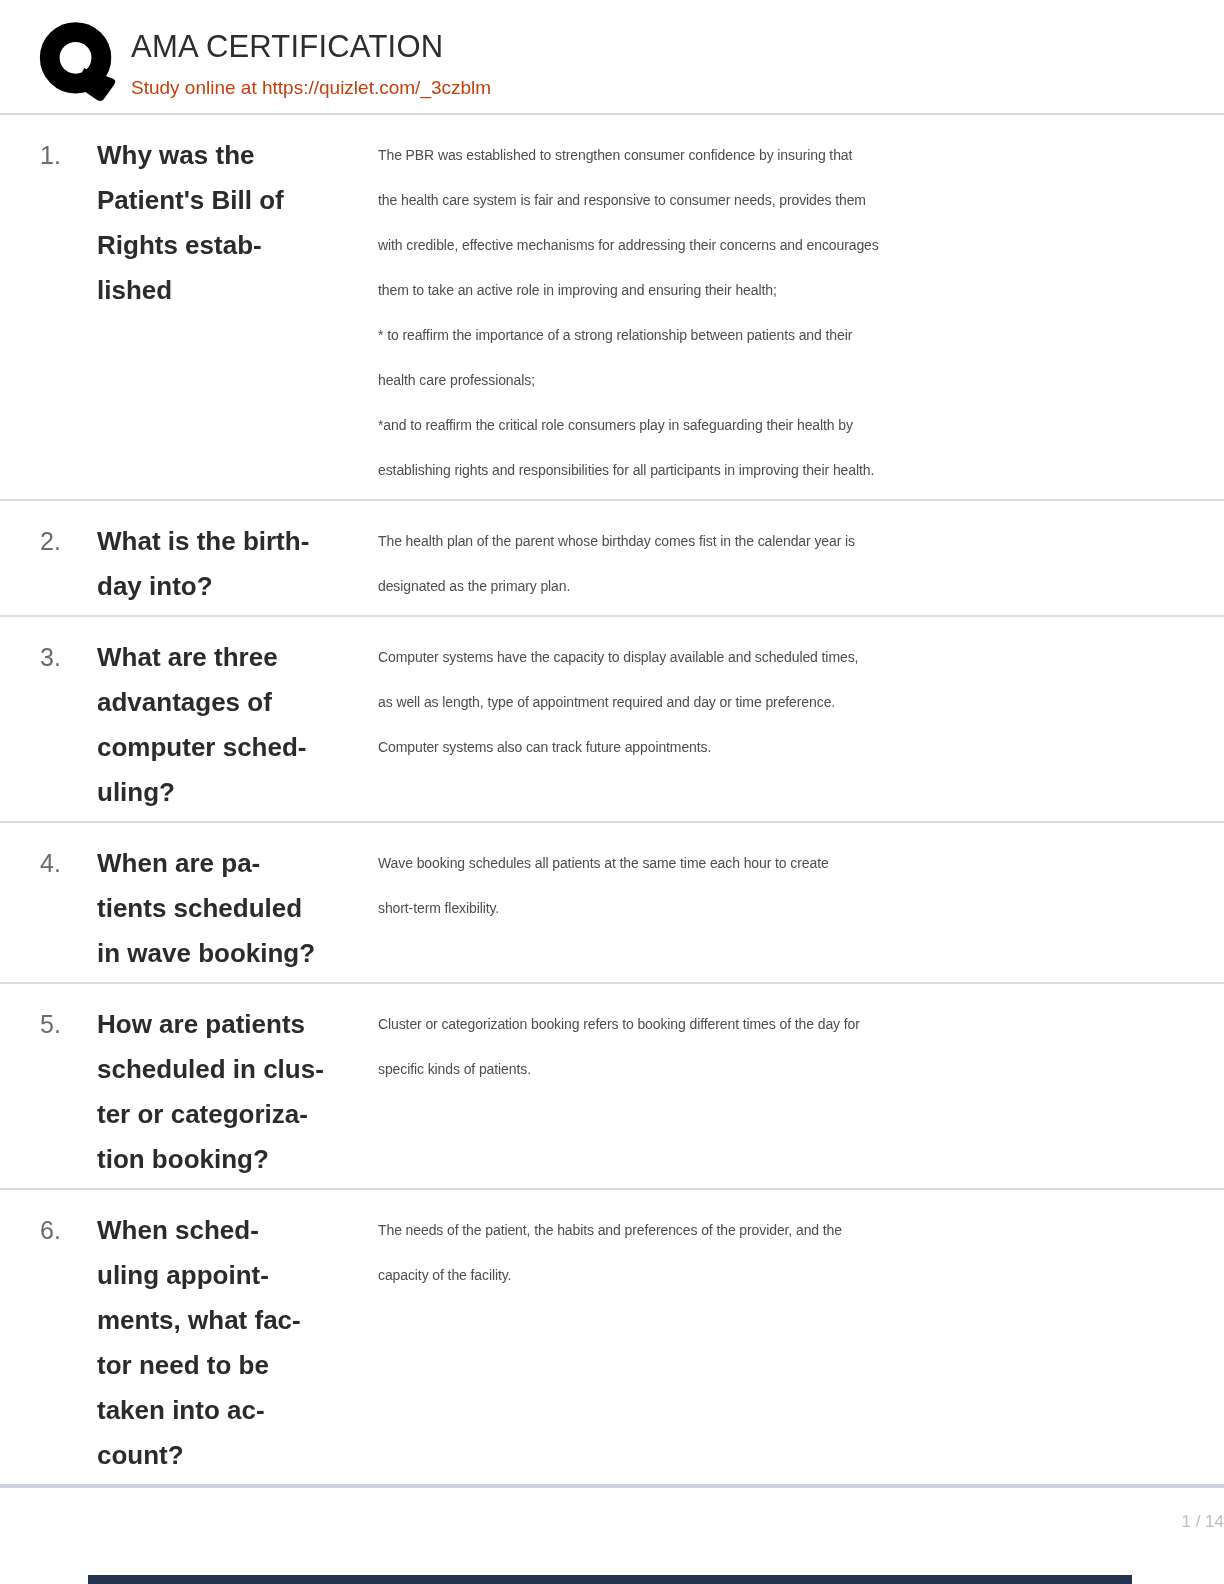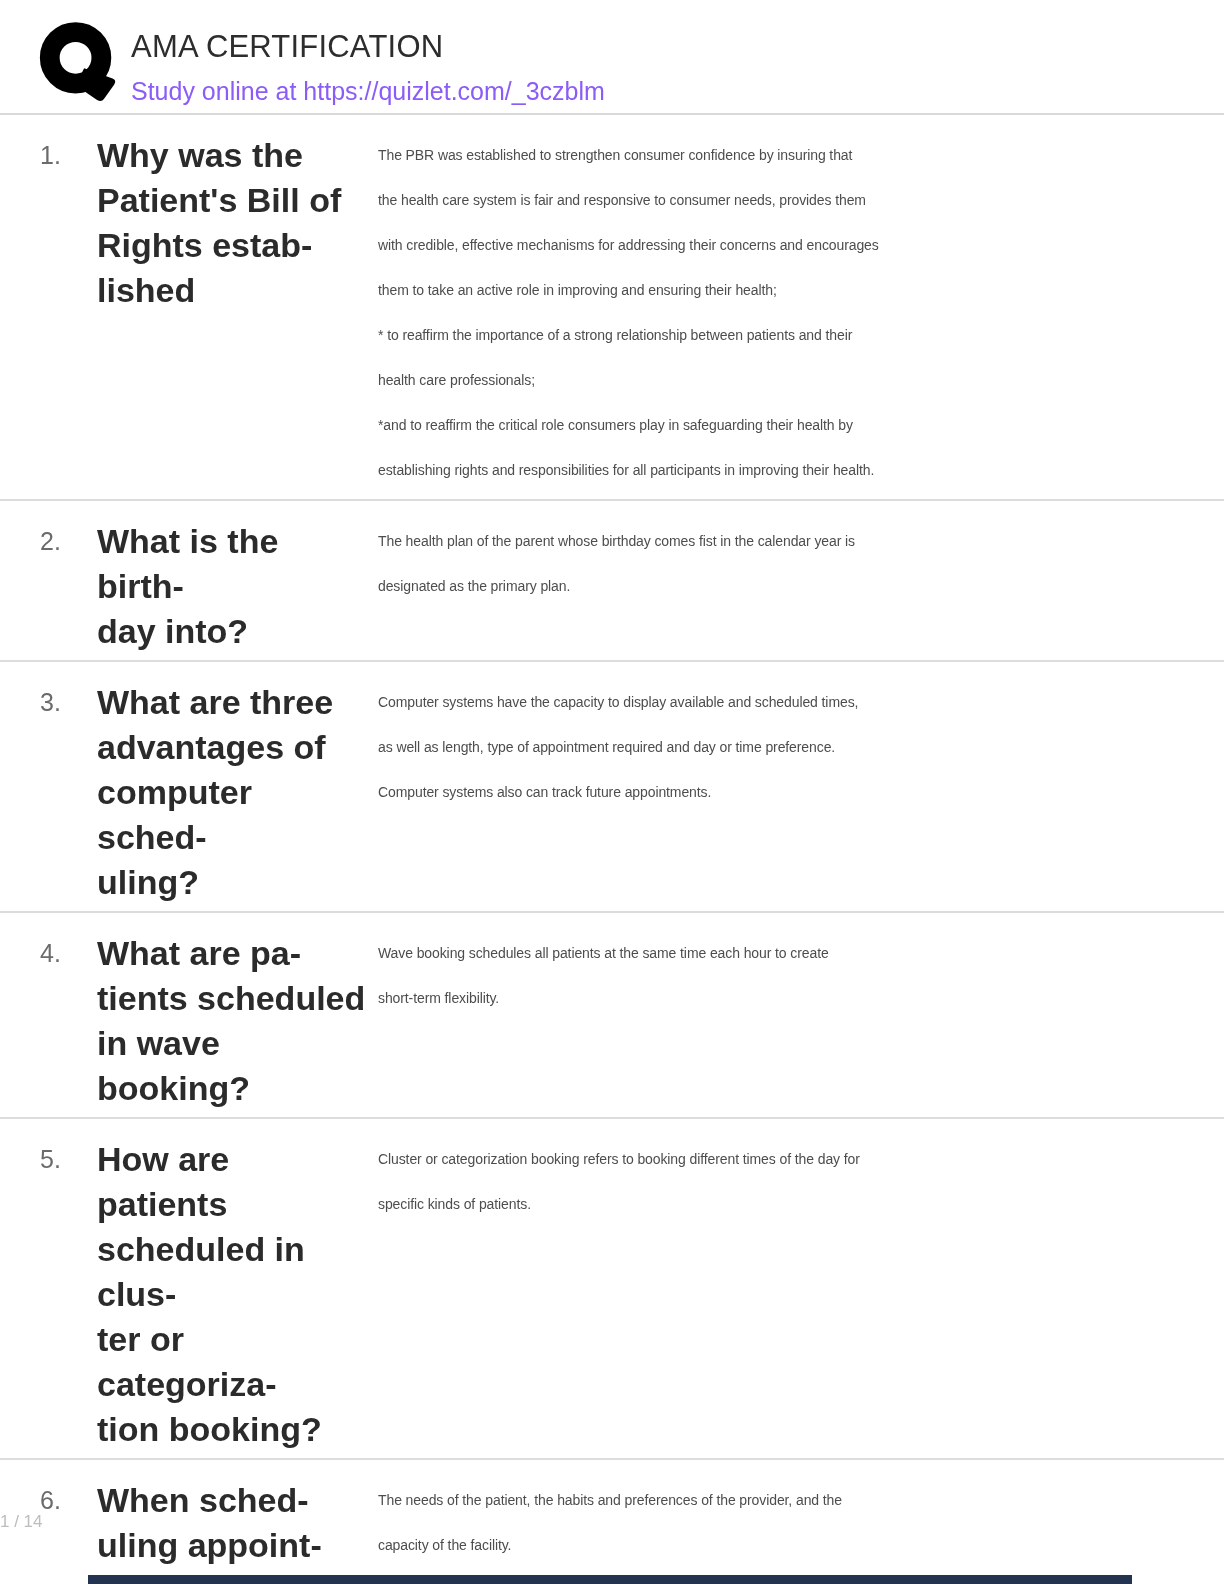--- a/index.html
+++ b/index.html
@@ -31,43 +31,43 @@
   .header-text { position: absolute; left: 131px; top: 28px; }
   .doc-title {
     font-size: 31px;
     font-weight: 500;
     color: #2d2d2d;
     letter-spacing: 0.2px;
     line-height: 1.2;
   }
   .doc-subtitle {
     margin-top: 12px;
-    font-size: 25px;
+    font-size: 19px;
     font-weight: 400;
-    color: #8b5cf6;
+    color: #c2410c;
   }
 
   
   .items { width: 100%; }
   .item {
     display: grid;
     grid-template-columns: 57px 281px 1fr;
     padding: 18px 44px 6px 40px;
   }
   .item + .item { border-top: 2px solid #dcdcdc; }
   .item:last-child { border-bottom: 4px solid #ced2dc; }
 
   .item-number {
     font-size: 25px;
     font-weight: 400;
     color: #6b6b6b;
     line-height: 45px;
   }
   .question {
-    font-size: 34px;
+    font-size: 26px;
     font-weight: 600;
     color: #2b2b2b;
     line-height: 45px;
     white-space: pre-line;
     padding-right: 10px;
   }
   .answer {
     font-size: 14px;
     font-weight: 400;
     color: #4d4d4d;
@@ -75,21 +75,21 @@
     letter-spacing: -0.1px;
     white-space: pre-line;
   }
 
   
   .page-indicator {
     position: absolute;
     left: 0;
     top: 1512px;
     width: 100%;
-    text-align: left;
+    text-align: right;
     font-size: 17px;
     color: #bdbdbd;
     font-weight: 400;
   }
   .bottom-bar {
     position: absolute;
     left: 88px;
     bottom: 0;
     width: 1044px;
     height: 9px;
@@ -144,21 +144,21 @@
 advantages of
 computer sched-
 uling?</div>
       <div class="answer">Computer systems have the capacity to display available and scheduled times,
 as well as length, type of appointment required and day or time preference.
 Computer systems also can track future appointments.</div>
     </div>
 
     <div class="item">
       <div class="item-number">4.</div>
-      <div class="question">What are pa-
+      <div class="question">When are pa-
 tients scheduled
 in wave booking?</div>
       <div class="answer">Wave booking schedules all patients at the same time each hour to create
 short-term flexibility.</div>
     </div>
 
     <div class="item">
       <div class="item-number">5.</div>
       <div class="question">How are patients
 scheduled in clus-

